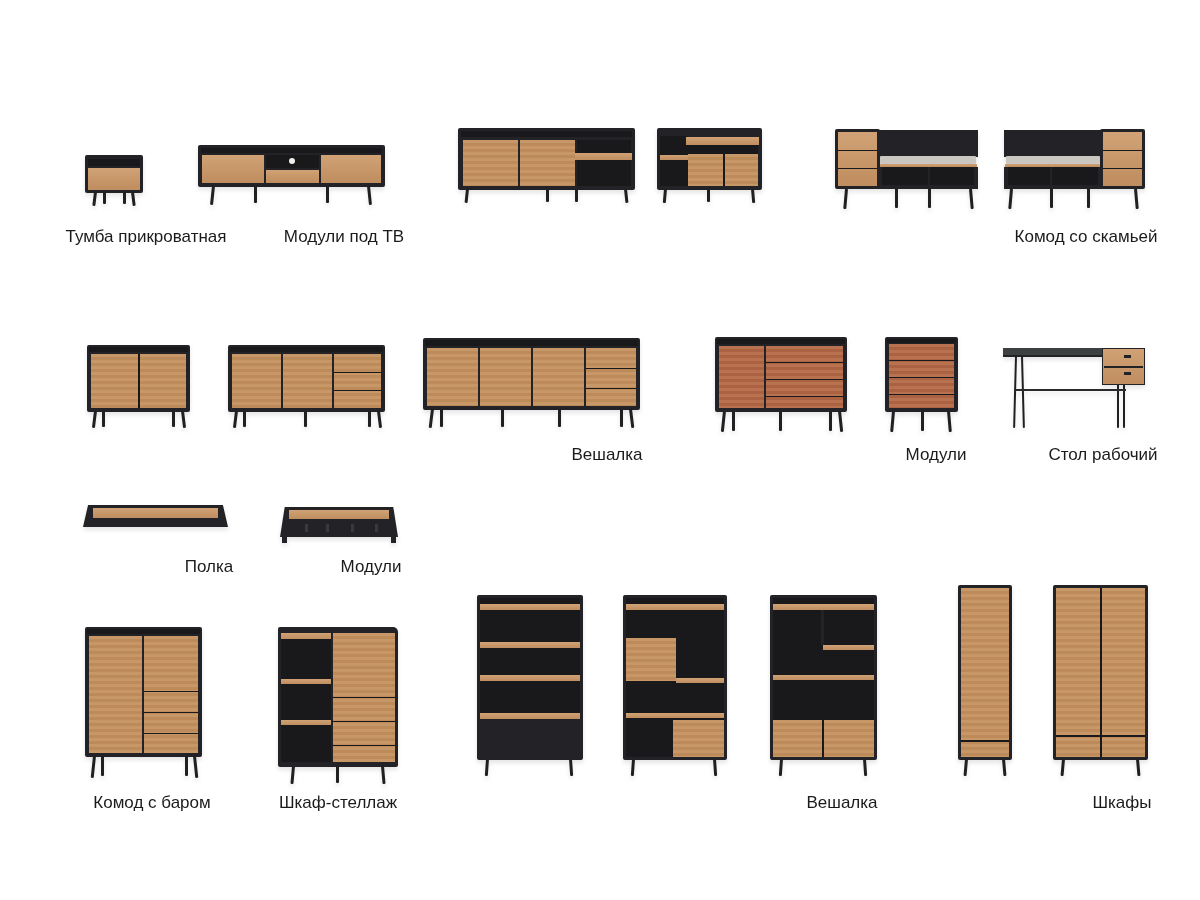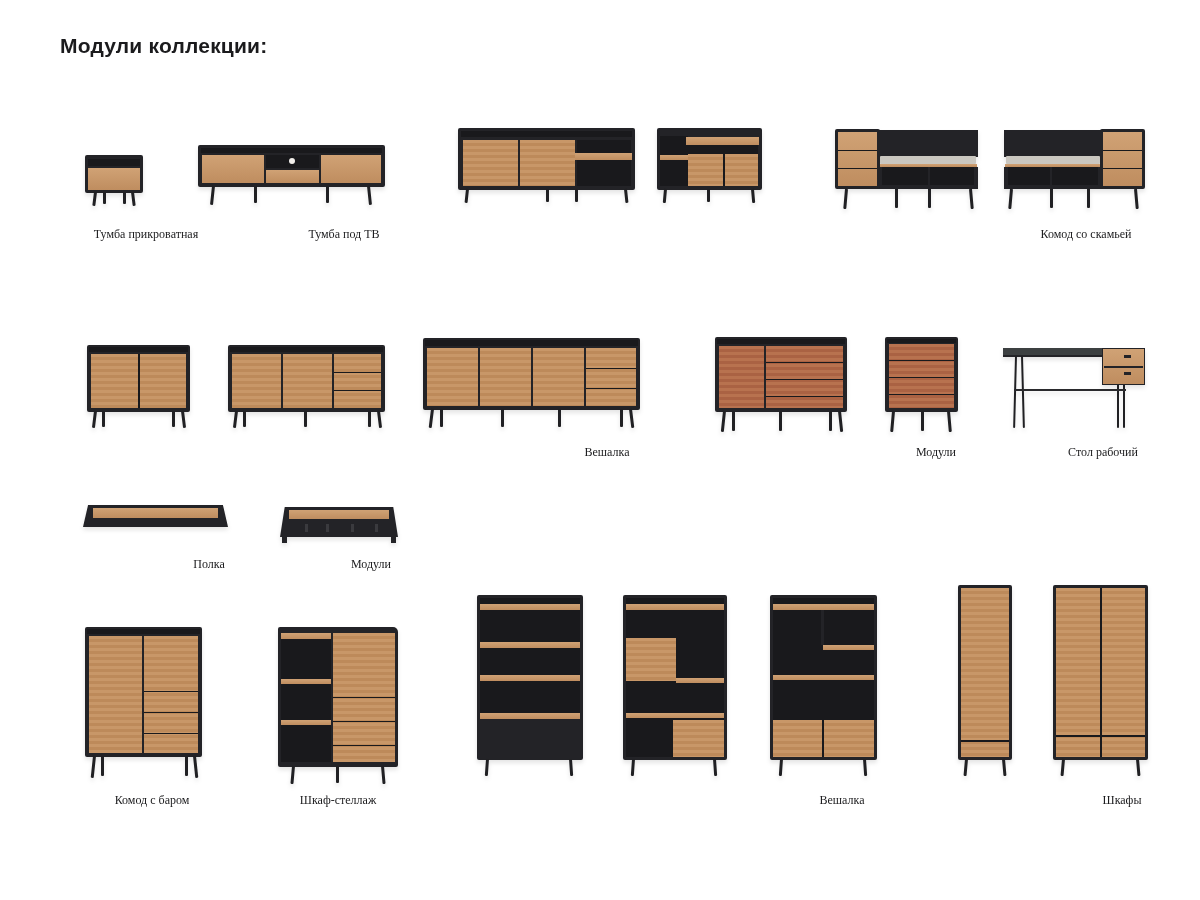--- a/index.html
+++ b/index.html
@@ -2,40 +2,39 @@
 <html style="--page-bg: #ffffff; --text: #1b1b1d; --frame-black: #232327; --inner-black: #19191c; --wood-oak: #bf8d5f; --wood-red: #b8724f; --cushion-gray: #cac7c0; --desk-top: #3c4041;"><head>
 <meta charset="utf-8">
 <style>
   html,body{margin:0;padding:0;}
   body{background:#ffffff;}
   .canvas{position:relative;width:1200px;height:900px;background:var(--page-bg,#ffffff);
           font-family:"Liberation Sans",sans-serif;overflow:hidden;}
   .abs{position:absolute;}
   .title{position:absolute;left:60px;top:34px;font-size:21px;font-weight:700;
          color:var(--text,#141416);letter-spacing:.2px;}
-  .lbl{position:absolute;transform:translateX(-50%);font-size:12px;color:var(--text,#1b1b1d);
-       white-space:nowrap;font-family:Liberation Serif, serif;}
+  .lbl{position:absolute;transform:translateX(-50%);font-size:17px;color:var(--text,#1b1b1d);
+       white-space:nowrap;}
   .itm{position:absolute;filter:drop-shadow(0 3px 2px rgba(0,0,0,0.10));}
   .blk{background:var(--frame-black,#232327);}
   .drk{background:var(--inner-black,#19191c);}
   .wd{background:linear-gradient(180deg,#d0a275,var(--wood-oak,#bf8d5f));}
   .wg{background:repeating-linear-gradient(180deg,#c89768 0px,#c89768 3px,#bd8a5a 3px,#bd8a5a 6px);}
   .wr{background:repeating-linear-gradient(180deg,#b8724f 0px,#b8724f 3px,#aa6243 3px,#aa6243 6px);}
   .cushion{background:var(--cushion-gray,#cac7c0);}
   .desktop{background:var(--desk-top,#3c4041);}
   .leg{position:absolute;width:3px;background:#202023;transform-origin:50% 0;
        border-radius:0 0 1px 1px;}
   .r1{border-radius:2px;}
 </style>
 </head>
 <body>
 
 <div class="canvas">
 
-  <div class="title">Модули коллекции:</div>
 
   <div class="itm" style="left:85px;top:155px;width:58px;height:52px;">
     <div class="abs blk r1" style="left:0;top:0;width:58px;height:38px;">
       <div class="abs drk" style="left:3px;top:4px;right:3px;height:7px;"></div>
       <div class="abs wd" style="left:3px;top:13px;right:3px;bottom:3px;"></div>
     </div>
     <div class="leg" style="left:9px;top:37px;height:14px;transform:rotate(7deg);"></div>
     <div class="leg" style="left:18px;top:37px;height:12px;"></div>
     <div class="leg" style="left:38px;top:37px;height:12px;"></div>
     <div class="leg" style="left:46px;top:37px;height:14px;transform:rotate(-7deg);"></div>
@@ -117,21 +116,21 @@
       <div class="abs drk" style="left:3px;top:21px;width:39px;height:1px;"></div>
       <div class="abs drk" style="left:3px;top:39px;width:39px;height:1px;"></div>
     </div>
     <div class="leg" style="left:8px;top:64px;height:20px;transform:rotate(5deg);"></div>
     <div class="leg" style="left:48px;top:64px;height:19px;"></div>
     <div class="leg" style="left:85px;top:64px;height:19px;"></div>
     <div class="leg" style="left:132px;top:64px;height:20px;transform:rotate(-5deg);"></div>
   </div>
 
   <div class="lbl" style="left:146px;top:227px;">Тумба прикроватная</div>
-  <div class="lbl" style="left:344px;top:227px;">Тумба под ТВ</div>
+  <div class="lbl" style="left:344px;top:227px;">Модули под ТВ</div>
   <div class="lbl" style="left:1086px;top:227px;">Комод со скамьей</div>
 
   <div class="itm" style="left:87px;top:345px;width:103px;height:84px;">
     <div class="abs blk r1" style="left:0;top:0;width:103px;height:67px;">
       <div class="abs drk" style="left:2px;top:2px;right:2px;height:5px;"></div>
       <div class="abs wg" style="left:4px;top:9px;right:4px;bottom:4px;"></div>
       <div class="abs drk" style="left:51px;top:9px;width:2px;bottom:4px;"></div>
     </div>
     <div class="leg" style="left:7px;top:66px;height:17px;transform:rotate(7deg);"></div>
     <div class="leg" style="left:15px;top:66px;height:16px;"></div>

